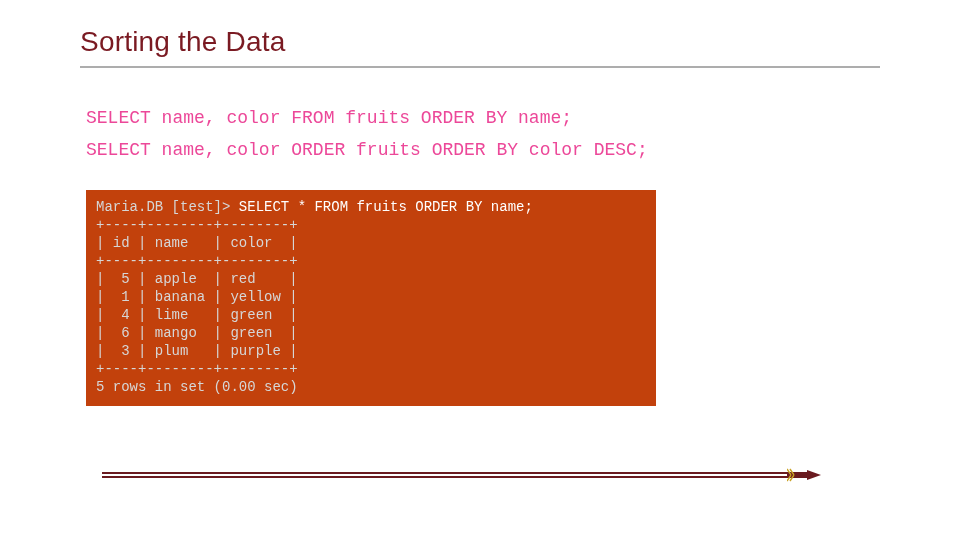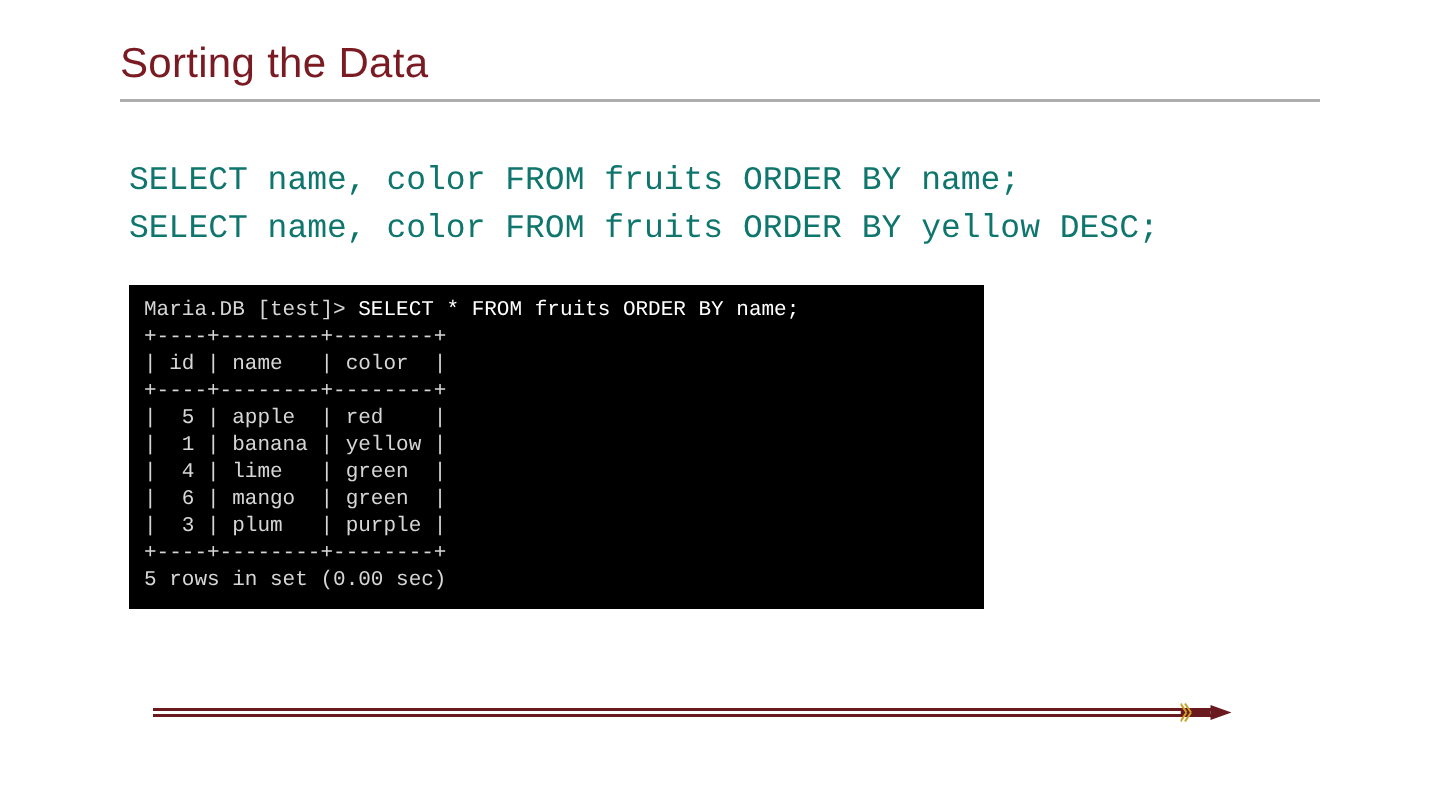--- a/index.html
+++ b/index.html
@@ -33,33 +33,33 @@
     top: 66px;
     width: 800px;
     height: 1.5px;
     background: #777;
     opacity: 0.6;
   }
   .code-line {
     position: absolute;
     left: 86px;
     font-family: "Courier New", Courier, monospace;
-    font-size: 22px;
-    color: #0f766e;
+    font-size: 18px;
+    color: #ec4899;
     white-space: pre;
   }
   .code1 { top: 108px; }
   .code2 { top: 140px; }
 
   .terminal {
     position: absolute;
     left: 86px;
     top: 190px;
     width: 570px;
-    background: #000000;
+    background: #c2410c;
     padding: 8px 10px 10px 10px;
     box-sizing: border-box;
     font-family: Consolas, "Lucida Console", "Courier New", monospace;
     font-size: 14px;
     line-height: 18px;
     color: #d6d6d6;
     white-space: pre;
   }
   .term-prompt-db { color: #d6d6d6; }
   .term-cmd { color: #ffffff; }
@@ -112,21 +112,21 @@
 </style>
 </head>
 <body>
 
 <div class="slide">
 
   <div class="title">Sorting the Data</div>
   <div class="title-underline"></div>
 
   <div class="code-line code1">SELECT name, color FROM fruits ORDER BY name;</div>
-  <div class="code-line code2">SELECT name, color FROM fruits ORDER BY yellow DESC;</div>
+  <div class="code-line code2">SELECT name, color ORDER fruits ORDER BY color DESC;</div>
 
   <div class="terminal"><span class="term-prompt-db">Maria.DB [test]&gt; </span><span class="term-cmd">SELECT * FROM fruits ORDER BY name;</span>
 <span>+----+--------+--------+</span>
 <span>| id | name   | color  |</span>
 <span>+----+--------+--------+</span>
 <span>|  5 | apple  | red    |</span>
 <span>|  1 | banana | yellow |</span>
 <span>|  4 | lime   | green  |</span>
 <span>|  6 | mango  | green  |</span>
 <span>|  3 | plum   | purple |</span>

